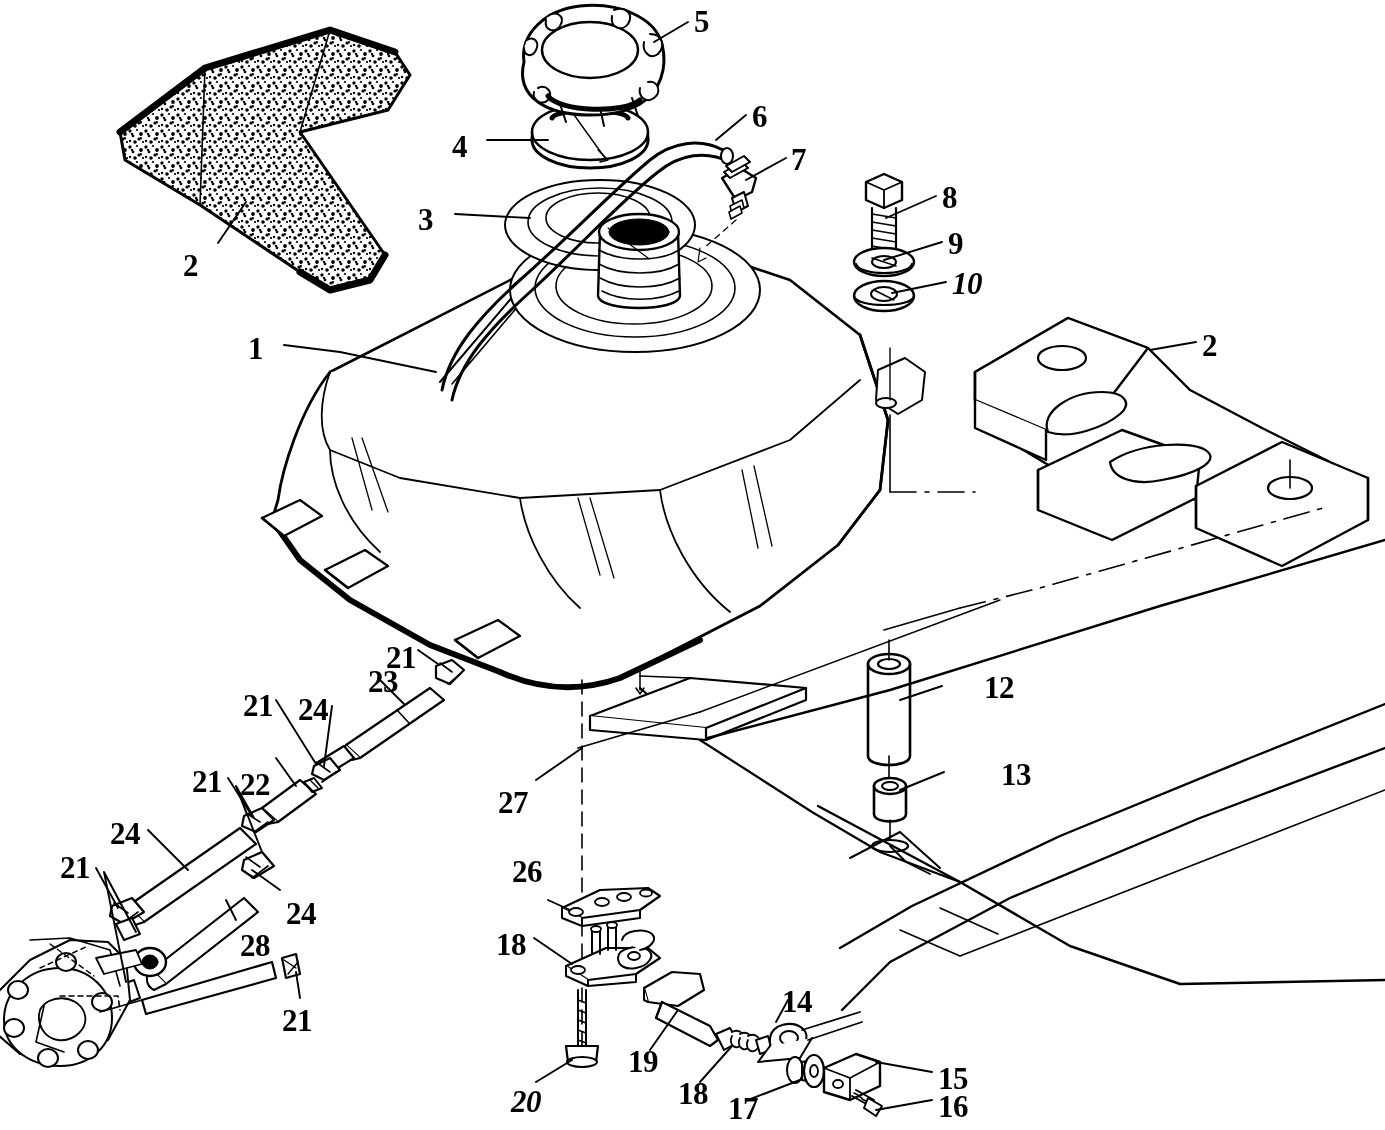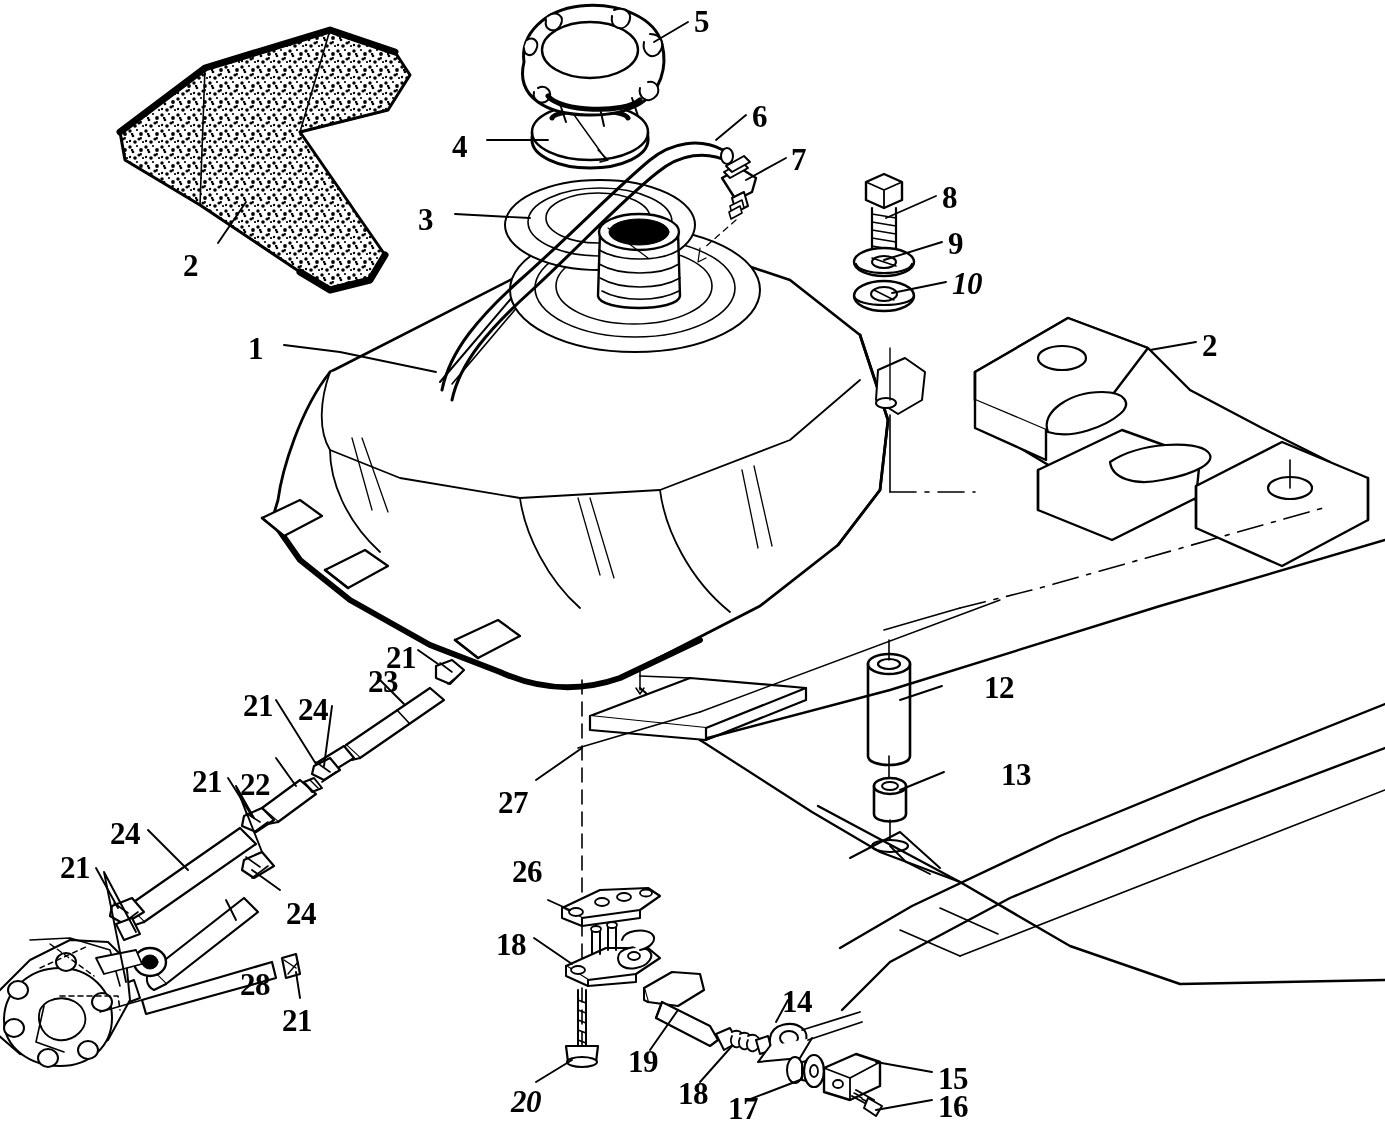--- a/index.html
+++ b/index.html
@@ -455,16 +455,16 @@
       <div class="callout" style="left: 60px; top: 852px;">21</div>
       <div class="callout" style="left: 282px; top: 1005px;">21</div>
       <div class="callout" style="left: 240px; top: 769px;">22</div>
       <div class="callout" style="left: 356px; top: 666px; margin-left: 12px;">23</div>
       <div class="callout" style="left: 298px; top: 694px;">24</div>
       <div class="callout" style="left: 110px; top: 818px;">24</div>
       <div class="callout" style="left: 286px; top: 898px;">24</div>
       <div class="callout" style="left: 496px; top: 929px;">18</div>
       <div class="callout" style="left: 512px; top: 856px;">26</div>
       <div class="callout" style="left: 498px; top: 787px;">27</div>
-      <div class="callout" style="left: 240px; top: 930px; margin-top: 39px;">28</div>
+      <div class="callout" style="left: 240px; top: 930px;">28</div>
     </div>
 
 </div>
 
 </body></html>

